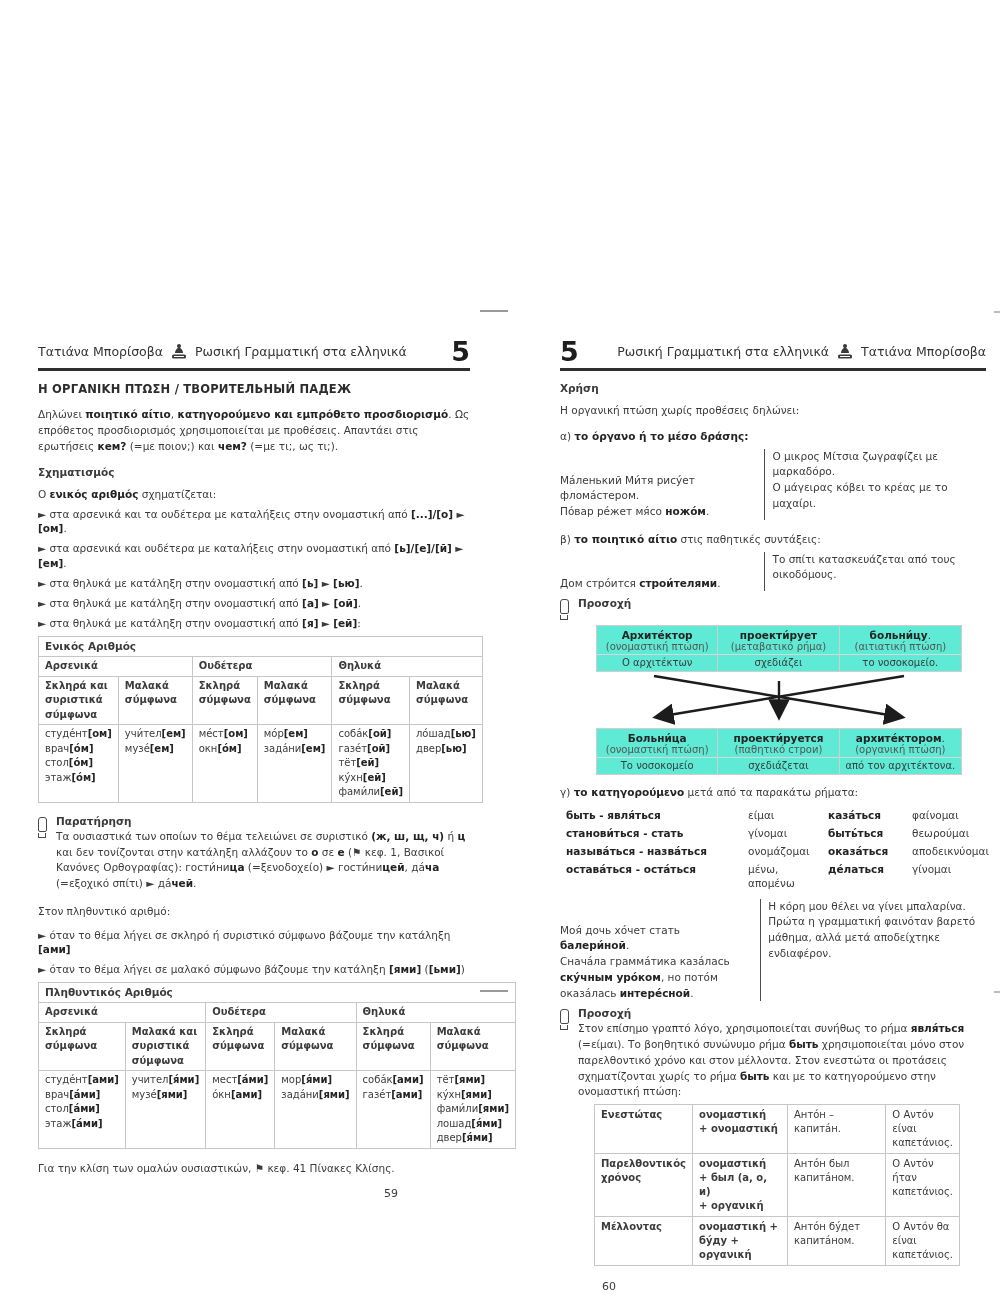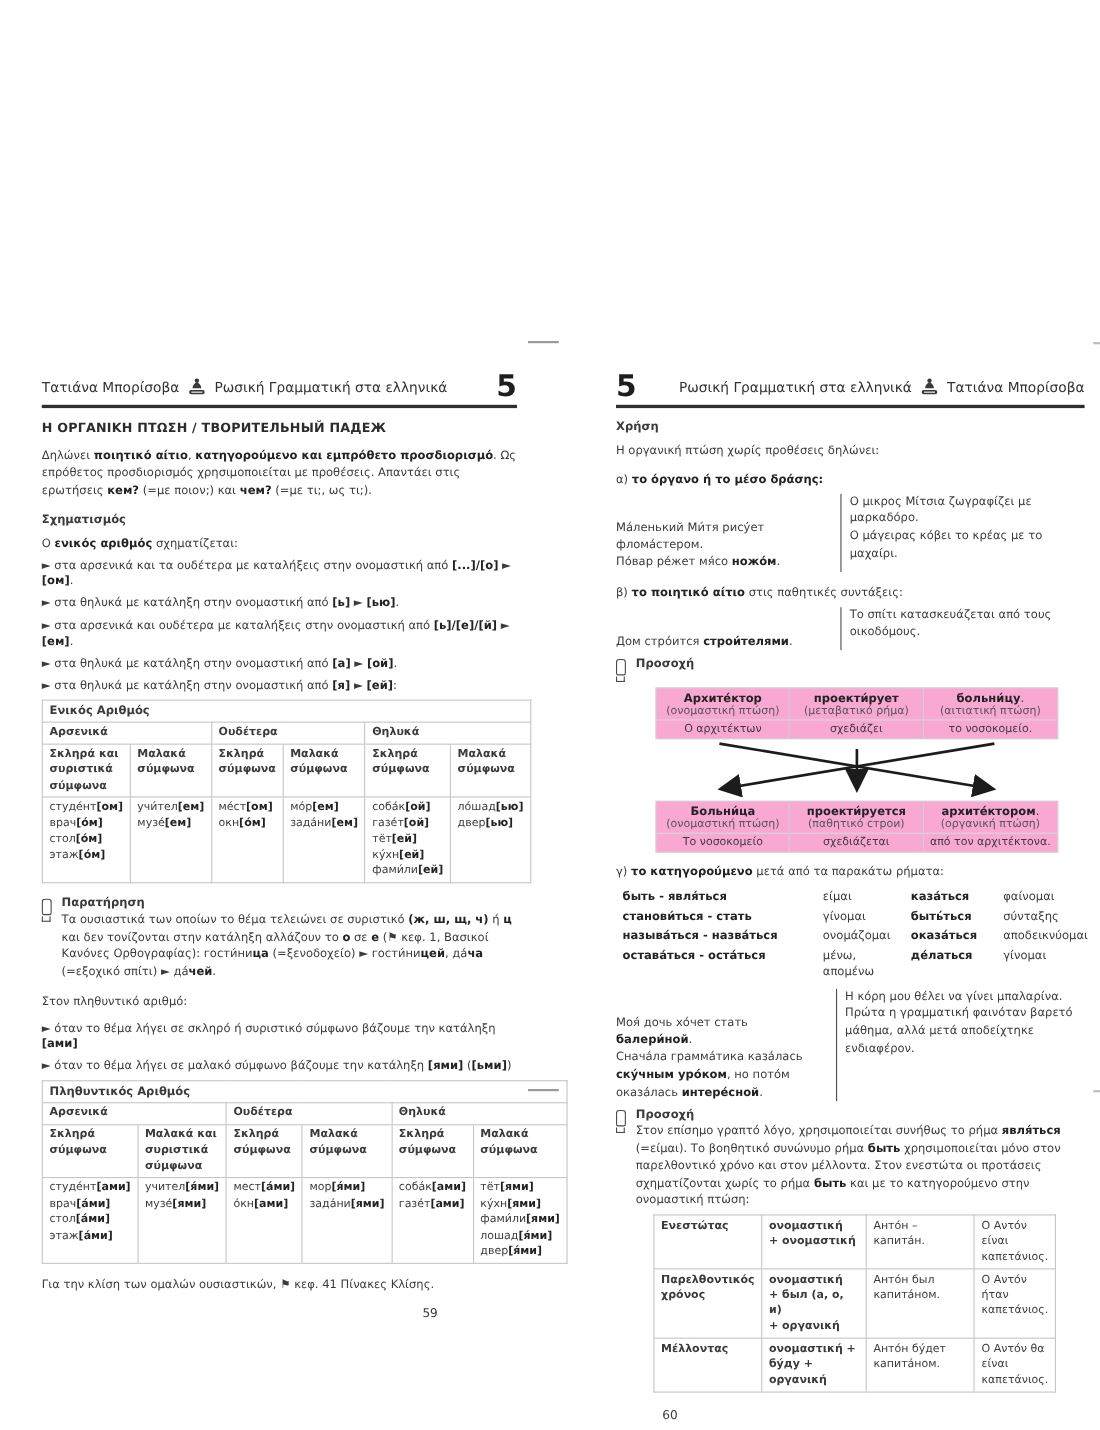--- a/index.html
+++ b/index.html
@@ -46,21 +46,21 @@
   .ex { display:flex; font-size:10.5px; line-height:1.5; margin:0 0 12px 0; }
   .ex-l { width:48%; padding-right:8px; box-sizing:border-box;margin-top:24px; }
   .ex-r { flex:1; border-left:1.4px solid #4d4d4d; padding-left:7px; }
 
   .pagenum { font-size:11px; color:#3b3b3b; }
   .pn-left  { text-align:right; padding-right:72px; margin-top:10px; }
   .pn-right { text-align:left; padding-left:42px; margin-top:14px; }
 
   
   .diag-wrap { width:366px; margin:2px 0 10px 36px; }
-  .diag { display:grid; grid-template-columns:1fr 1fr 1fr; border:1px solid #cfcfcf; background:#f9a8d4; }
+  .diag { display:grid; grid-template-columns:1fr 1fr 1fr; border:1px solid #cfcfcf; background:#5eead4; }
   .dcell { border-right:1px solid #cfcfcf; text-align:center; font-size:10px; }
   .dcell:last-child { border-right:none; }
   .dtop { padding:3px 4px 2px 4px; }
   .dtop .dru { font-size:10.5px; }
   .dnote { color:#555; }
   .dbot { border-top:1px solid #d8d8d8; padding:2px 4px 3px 4px; }
   .arrows { display:block; margin:1px 0; }
 
   .verbs { display:grid; grid-template-columns:182px 80px 84px auto; font-size:10.5px;
            row-gap:4.5px; margin:0 0 8px 6px; line-height:1.3; }
@@ -99,22 +99,22 @@
     </div>
 
     <h1 class="sec-title">Η ΟΡΓΑΝΙΚΗ ΠΤΩΣΗ / ТВОРИТЕЛЬНЫЙ ПАДЕЖ</h1>
 
     <p class="body">Δηλώνει <b>ποιητικό αίτιο</b>, <b>κατηγορούμενο και εμπρόθετο προσδιορισμό</b>. Ως επρόθετος προσδιορισμός χρησιμοποιείται με προθέσεις. Απαντάει στις ερωτήσεις <b>кем?</b> (=με ποιον;) και <b>чем?</b> (=με τι;, ως τι;).</p>
 
     <p class="bold-h">Σχηματισμός</p>
     <p class="body tight">Ο <b>ενικός αριθμός</b> σχηματίζεται:</p>
 
     <div class="bullet">► στα αρσενικά και τα ουδέτερα με καταλήξεις στην ονομαστική από <b>[...]/[о]</b> ► <b>[ом]</b>.</div>
+    <div class="bullet">► στα αρσενικά και ουδέτερα με καταλήξεις στην ονομαστική από <b>[ь]/[е]/[й]</b> ► <b>[ем]</b>.</div>
     <div class="bullet">► στα θηλυκά με κατάληξη στην ονομαστική από <b>[ь]</b> ► <b>[ью]</b>.</div>
-    <div class="bullet">► στα αρσενικά και ουδέτερα με καταλήξεις στην ονομαστική από <b>[ь]/[е]/[й]</b> ► <b>[ем]</b>.</div>
     <div class="bullet">► στα θηλυκά με κατάληξη στην ονομαστική από <b>[а]</b> ► <b>[ой]</b>.</div>
     <div class="bullet">► στα θηλυκά με κατάληξη στην ονομαστική από <b>[я]</b> ► <b>[ей]</b>:</div>
 
     <table class="gram" style="width:376px;">
       <tbody>
           <tr>
             <td class="t-title" colspan="6">Ενικός Αριθμός</td>
           </tr>
       <tr>
         <td class="t-group" colspan="2">Αρσενικά</td>
@@ -277,21 +277,21 @@
     <p class="body tight" style="margin-bottom:8px">γ) <b>το κατηγορούμενο</b> μετά από τα παρακάτω ρήματα:</p>
 
     <div class="verbs">
       <span><b>быть - явля́ться</b></span>
       <span>είμαι</span>
       <span><b>каза́ться</b></span>
       <span>φαίνομαι</span>
       <span><b>станови́ться - стать</b></span>
       <span>γίνομαι</span>
       <span><b>быть́ться</b></span>
-      <span>σύνταξης</span>
+      <span>θεωρούμαι</span>
       <span><b>называ́ться - назва́ться</b></span>
       <span>ονομάζομαι</span>
       <span><b>оказа́ться</b></span>
       <span>αποδεικνύομαι</span>
       <span><b>остава́ться - оста́ться</b></span>
       <span>μένω, απομένω</span>
       <span><b>де́латься</b></span>
       <span>γίνομαι</span>
     </div>
 

